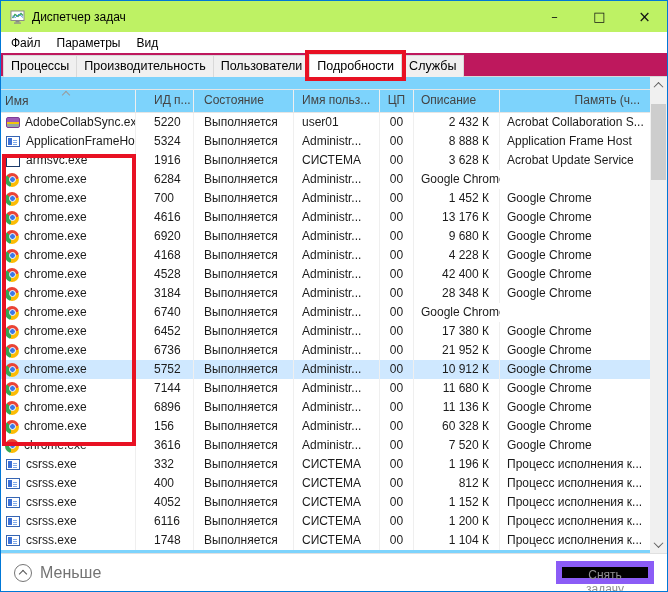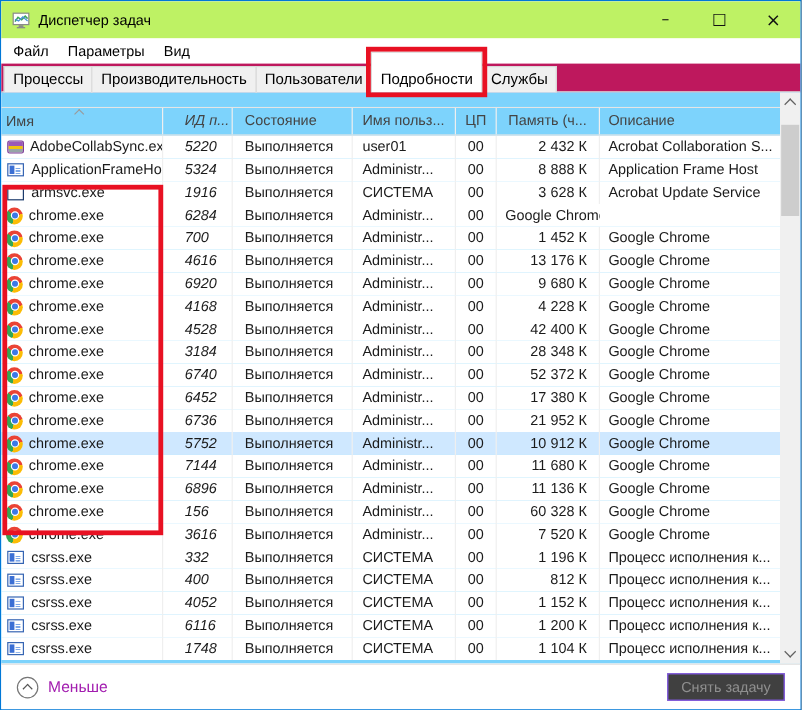--- a/index.html
+++ b/index.html
@@ -18,32 +18,32 @@
     font-size:13px;color:#111;cursor:default;font-family:"DejaVu Sans",sans-serif;}
   .win-btn.close{font-size:15px;}
   
   .menubar{height:21px;flex:0 0 21px;display:flex;align-items:center;background:#fff;padding-left:2px;}
   .menu-item{padding:2px 8px;color:#000;}
   
   .tabstrip{height:24px;flex:0 0 24px;display:flex;align-items:flex-end;position:relative;background:#be185d;padding-left:2px;}
   .tabstrip::after{content:"";position:absolute;left:0;right:0;bottom:0;height:1px;background:#d9d9d9;}
   .tab{position:relative;background:#f0f0f0;border:1px solid #d9d9d9;border-bottom:none;
     padding:3px 7px 4px 7px;margin-right:-1px;font-size:12.5px;color:#000;z-index:1;}
-  .tab.active{background:#fff;padding-top:15px;z-index:3;}
+  .tab.active{background:#fff;padding-top:4px;z-index:3;}
   .tab.highlighted{outline:4px solid var(--red,#e81123);outline-offset:0px;z-index:4;}
   
   .content{position:relative;flex:1 1 auto;background:#7dd3fc;}
   .table-area{position:absolute;left:0;top:12px;right:17px;bottom:0;overflow:hidden;}
   .grid-row{display:grid;grid-template-columns:135px 58px 100px 86px 34px 86px 1fr;align-items:center;}
   .thead{height:22px;border-top:1px solid #e5e5e5;border-bottom:1px solid #e5e5e5;color:#444;position:relative;}
   .thead .cell{height:22px;line-height:21px;}
   .cell{border-right:1px solid #efefef;overflow:hidden;white-space:nowrap;height:19px;line-height:19px;box-sizing:border-box;}
   .cell:last-child{border-right:none;}
   .c-name{padding-left:4px;display:flex;align-items:center;gap:5px;}
-  .c-pid{padding-left:18px;font-style:italic;}
+  .c-pid{padding-left:18px;}
   .c-status{padding-left:10px;}
   .c-user{padding-left:8px;}
   .c-cpu{text-align:center;}
   .c-mem{text-align:right;padding-right:10px;}
   .c-desc{padding-left:7px;}
   .row{background:#fff;}
   .row.selected{background:var(--selection,#cfe8ff);}
   .sort-chevron{position:absolute;top:2px;left:62px;width:5px;height:5px;
     border-left:1px solid #9a9a9a;border-top:1px solid #9a9a9a;transform:rotate(45deg);}
   
@@ -71,23 +71,23 @@
   .sb-thumb{position:absolute;left:1px;width:15px;top:27px;height:76px;background:#cdcdcd;}
   .sb-chev{width:6px;height:6px;border-left:1.4px solid #606060;border-top:1.4px solid #606060;}
   .sb-up .sb-chev{transform:rotate(45deg) translate(1px,1px);}
   .sb-down .sb-chev{transform:rotate(225deg) translate(1px,1px);}
   
   .footer{flex:0 0 37px;border-top:1px solid #e0e0e0;display:flex;align-items:center;background:#fff;position:relative;}
   .less-toggle{display:flex;align-items:center;margin-left:13px;gap:8px;}
   .less-circle{width:16px;height:16px;border:1px solid #767676;border-radius:50%;position:relative;}
   .less-circle::after{content:"";position:absolute;left:4.5px;top:6px;width:5px;height:5px;
     border-left:1.3px solid #555;border-top:1.3px solid #555;transform:rotate(45deg);}
-  .less-label{font-size:13px;color:#a21caf;}
+  .less-label{font-size:16px;color:#737373;}
   .end-task-btn{position:absolute;right:13px;top:7px;width:98px;height:23px;
-    background:#404040;border:1px solid #8b5cf6;color:#8f8f8f;font-size:12px;
+    background:#000000;border:6px solid #8b5cf6;color:#8f8f8f;font-size:12px;
     font-family:"Liberation Sans",sans-serif;}
 </style>
 </head>
 <body>
 
 <div class="window">
 
   <div class="titlebar">
     <span class="title-icon">
       <svg width="15" height="14" viewBox="0 0 15 14">
@@ -122,22 +122,22 @@
 
   <div class="content">
     <div class="table-area">
       <div class="grid-row thead">
           <span class="sort-chevron"></span>
           <div class="cell c-name">Имя</div>
           <div class="cell c-pid">ИД п...</div>
           <div class="cell c-status">Состояние</div>
           <div class="cell c-user">Имя польз...</div>
           <div class="cell c-cpu">ЦП</div>
+          <div class="cell c-desc">Описание</div>
           <div class="cell c-mem">Память (ч...</div>
-          <div class="cell c-desc">Описание</div>
         </div>
       <div class="tbody">
           <div class="grid-row row">
     <div class="cell c-name">
       <span class="pic pic-adobe"></span>
       <span class="proc-name">AdobeCollabSync.exe</span>
     </div>
     <div class="cell c-pid">5220</div>
     <div class="cell c-status">Выполняется</div>
     <div class="cell c-user">user01</div>
@@ -254,21 +254,20 @@
   </div>
           <div class="grid-row row">
     <div class="cell c-name">
       <span class="pic pic-chrome"></span>
       <span class="proc-name">chrome.exe</span>
     </div>
     <div class="cell c-pid">6740</div>
     <div class="cell c-status">Выполняется</div>
     <div class="cell c-user">Administr...</div>
     <div class="cell c-cpu">00</div>
-    <div class="cell c-mem">52 372 К</div>
     <div class="cell c-desc">Google Chrome</div>
   </div>
           <div class="grid-row row">
     <div class="cell c-name">
       <span class="pic pic-chrome"></span>
       <span class="proc-name">chrome.exe</span>
     </div>
     <div class="cell c-pid">6452</div>
     <div class="cell c-status">Выполняется</div>
     <div class="cell c-user">Administr...</div>

